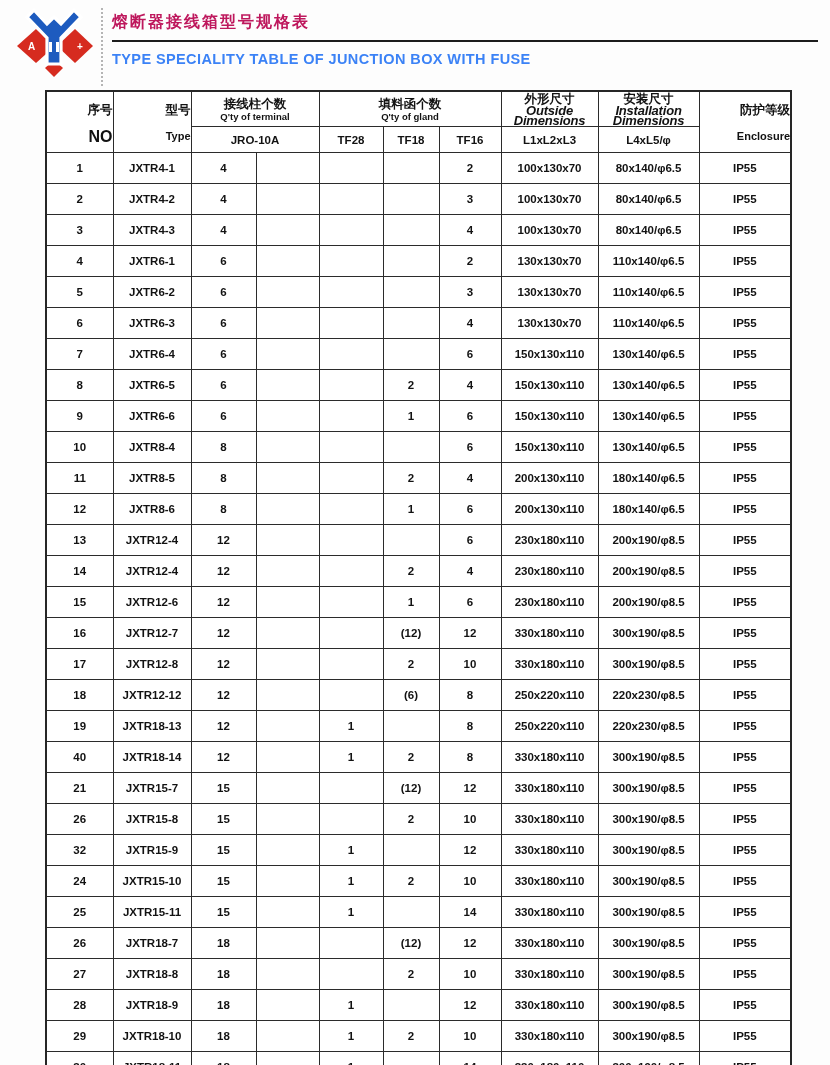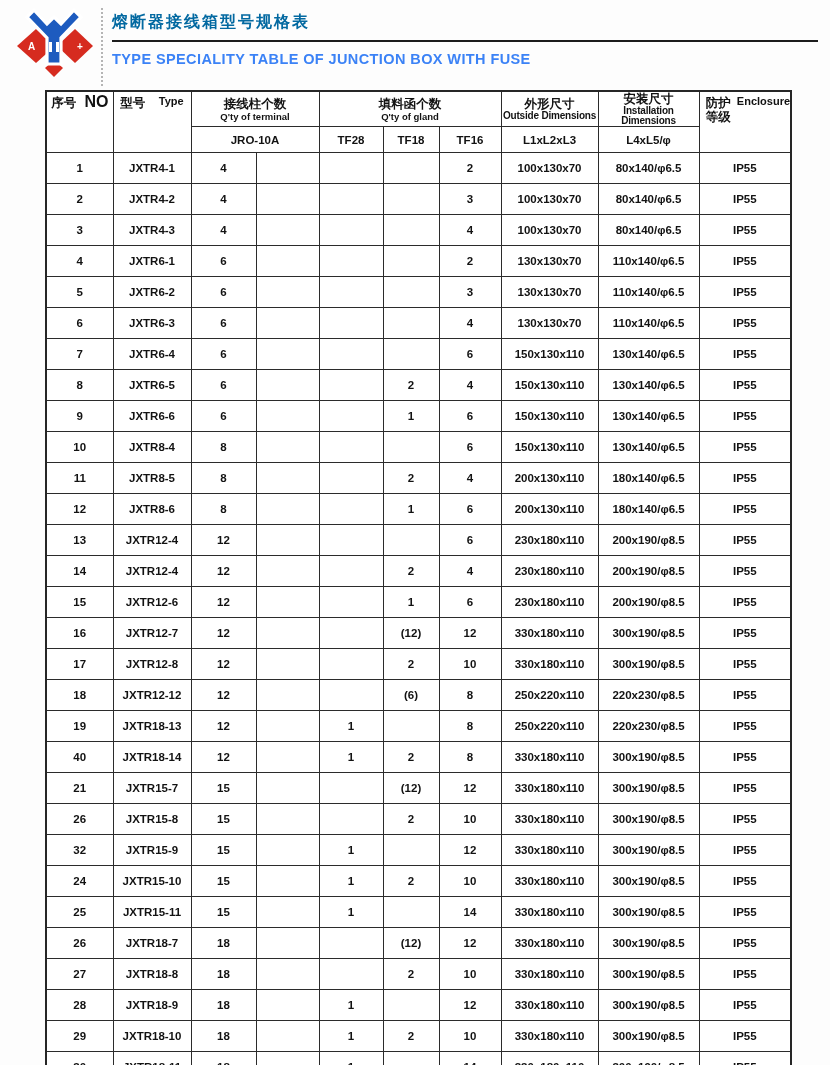--- a/index.html
+++ b/index.html
@@ -19,21 +19,21 @@
   .logo-sep {
     position:absolute; left:101px; top:8px;
     height:78px; width:0;
     border-left:2px dotted #b5b5b5;
   }
   .titlebar {
     position:absolute; left:112px; top:12px; right:12px;
   }
   .title-zh {
     font-size:16px; font-weight:bold; letter-spacing:2px;
-    color:#0369a1;
+    color:#be185d;
   }
   .title-rule {
     height:0; border-top:2px solid #1c1c1c;
     margin:7px 0 9px 0;
   }
   .title-en {
     font-size:14.5px; font-weight:bold; letter-spacing:0.4px;
     color:#3b82f6;
   }
 
@@ -48,25 +48,25 @@
   table.spec th, table.spec td {
     border:1.2px solid #2b2b2b;
     text-align:center; vertical-align:middle;
     padding:0; overflow:hidden;
     color:#121212;
   }
   thead tr.h1 th { height:28px; }
   thead tr.h2 th { height:25px; }
   .zh  { display:block; font-size:12.5px; font-weight:bold; line-height:14px; }
   .en  { display:block; font-size:9.5px;  font-weight:bold; line-height:11px; }
-  .en-sm { display:block; font-size:10px; font-weight:bold; line-height:10px; letter-spacing:-0.2px; }
+  .en-sm { display:block; font-size:13px; font-weight:bold; line-height:10px; letter-spacing:-0.2px;font-style:italic; }
   .sub { font-size:11.5px; font-weight:bold; }
   .vstack {
-    display:flex; flex-direction:row;
-    justify-content:space-around; align-items:flex-start;
+    display:flex; flex-direction:column;
+    justify-content:space-around; align-items:flex-end;
     height:53px;
   }
   tbody td {
     height:30px;
     font-size:11.5px; font-weight:bold;
   }
 </style>
 </head>
 <body>
 

